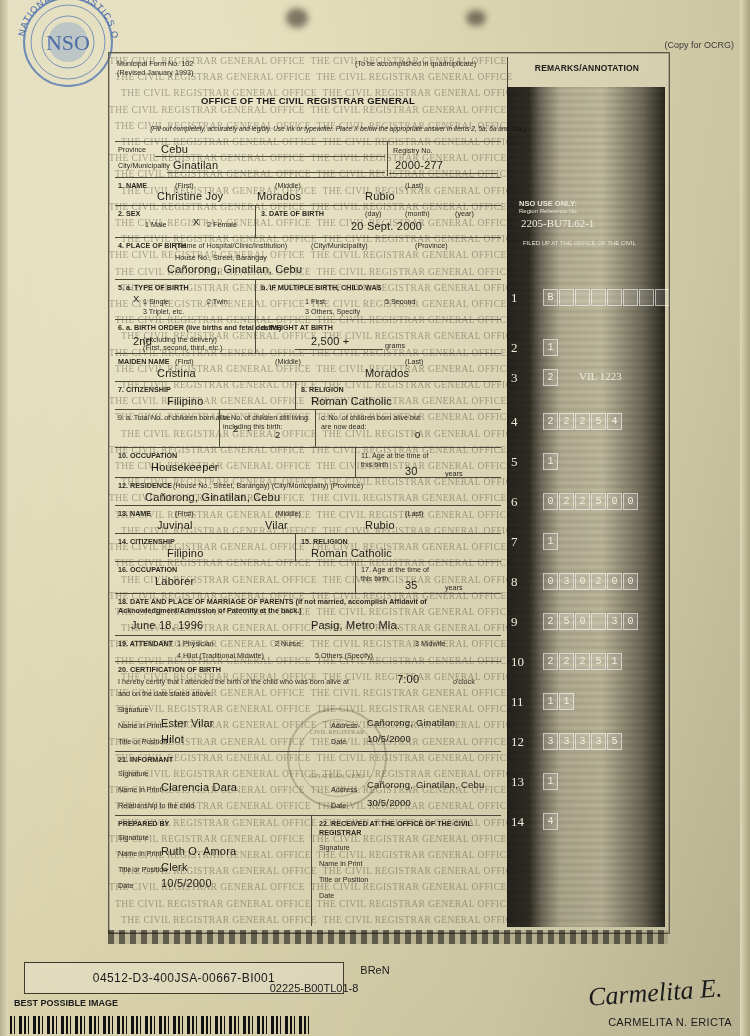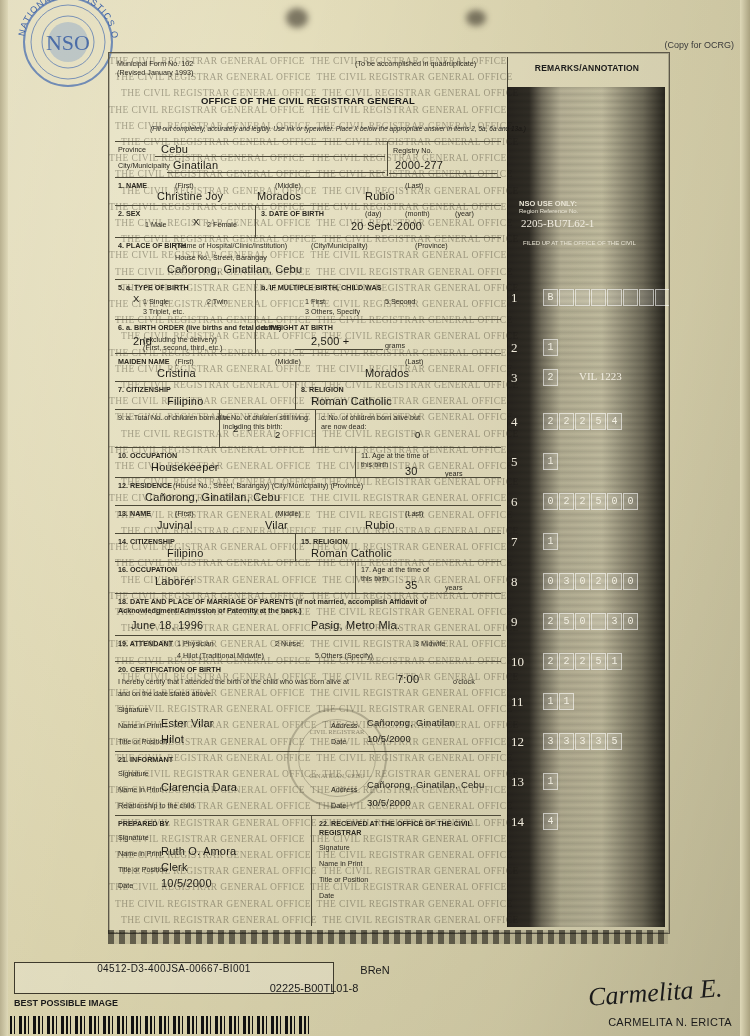--- a/index.html
+++ b/index.html
@@ -114,23 +114,23 @@
     border:2px solid rgba(60,55,40,.5);
     opacity:.55;
   }
   .stamp .inner{position:absolute;inset:9px;border-radius:50%;border:1px solid rgba(60,55,40,.5);}
   .stamp span{
     position:absolute;width:100%;text-align:center;font-size:6.5px;color:rgba(45,40,28,.85);
     font-family:"Liberation Serif",serif;
   }
   
   .barcode-box{
-    position:absolute;left:14px;top:962px;width:318px;height:30px;border:1px solid #3e3a2c;
+    position:absolute;left:24px;top:962px;width:318px;height:30px;border:1px solid #3e3a2c;
     background:rgba(255,255,255,.22);
-    display:flex;justify-content:center;font-size:10px;letter-spacing:.4px;
+    display:flex;align-items:center;justify-content:center;font-size:12px;letter-spacing:.4px;
   }
   .bpi{position:absolute;left:14px;top:998px;font-size:9px;font-weight:bold;}
   .bren{position:absolute;left:0;top:964px;width:750px;text-align:center;font-size:11px;}
   .brenb{position:absolute;left:0;top:982px;width:628px;text-align:center;font-size:11px;}
   .sigscript{
     position:absolute;right:28px;top:978px;font-family:"Liberation Serif",serif;
     font-size:26px;font-style:italic;color:#1a1a1a;transform:rotate(-4deg);
   }
   .signame{position:absolute;right:18px;top:1016px;font-size:11px;letter-spacing:.3px;}
   

